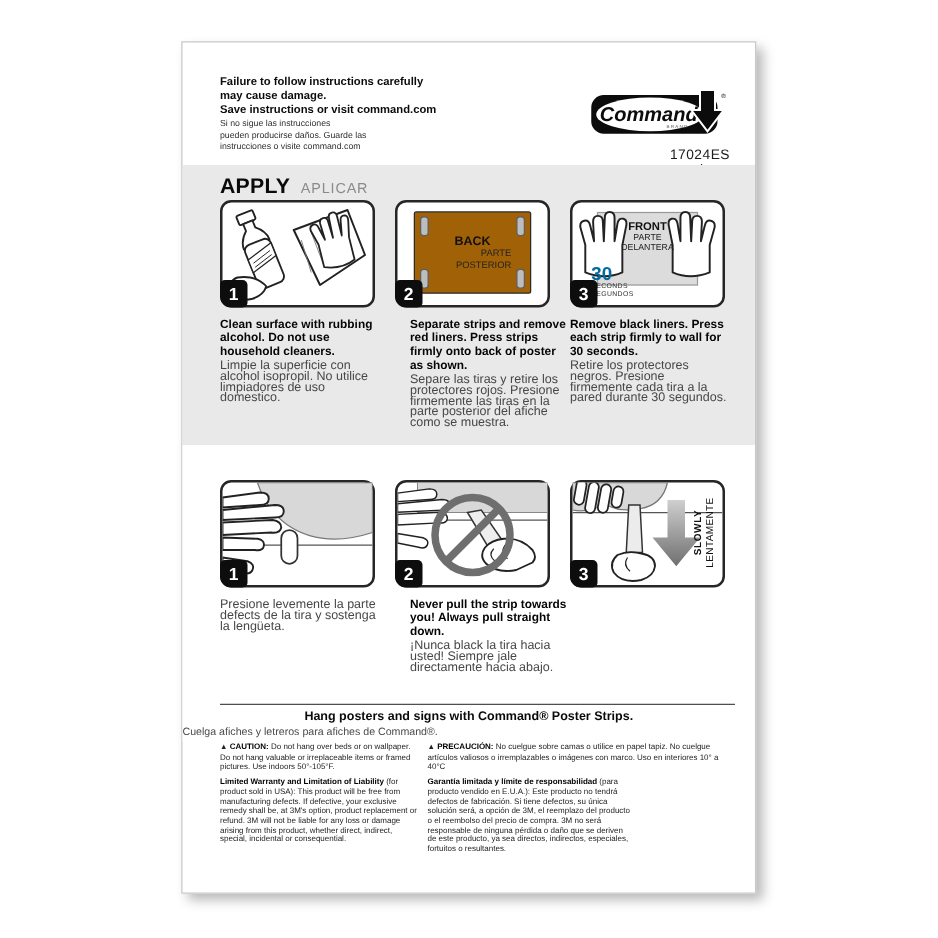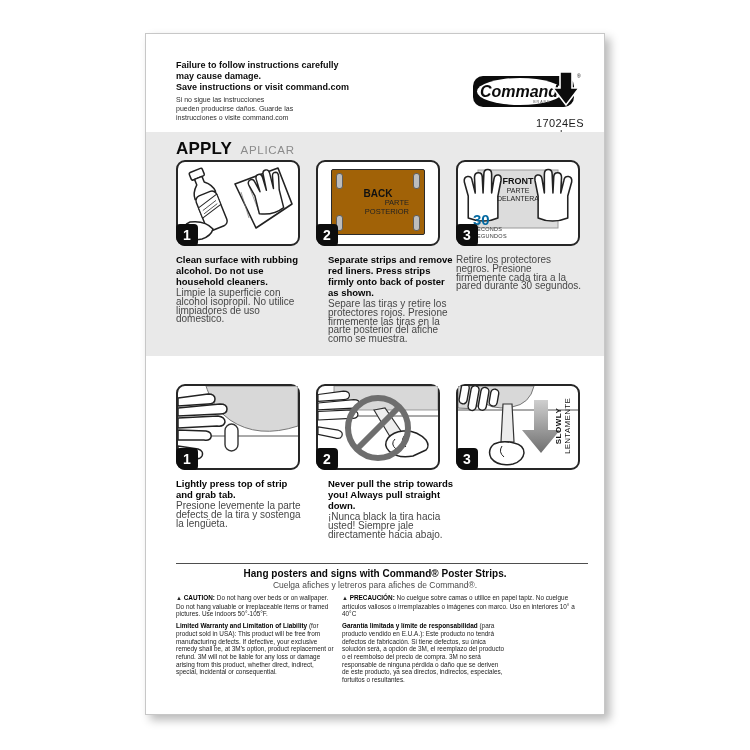--- a/index.html
+++ b/index.html
@@ -55,21 +55,21 @@
   .thirty .n { font-size:15px; font-weight:bold; color:#0369a1; line-height:12px; }
   .thirty .w { font-size:5.5px; line-height:6.3px; color:#333; letter-spacing:0.3px; }
 
   .vlabel { position:absolute; left:68px; top:31px; width:74px; text-align:center; transform:rotate(-90deg); }
   .vlabel .l1 { font-size:8px; font-weight:bold; letter-spacing:0.5px; color:#111; line-height:9px; }
   .vlabel .l2 { font-size:8px; letter-spacing:0.3px; color:#111; line-height:9px; }
 
   
   .divider { position:absolute; left:30px; top:529px; width:412px; border-top:1.5px solid #4e4e4e; }
   .foot-head    { position:absolute; top:534px; left:0; right:0; text-align:center; font-size:10px; font-weight:bold; color:#0a0a0a; }
-  .foot-head-es { position:absolute; top:546px; left:0; right:0; text-align:center; font-size:8.5px; color:#4a4a4a; }
+  .foot-head-es { position:absolute; top:546px; left:0; right:0; text-align:left; font-size:8.5px; color:#4a4a4a; }
   .fineprint { position:absolute; top:560px; font-size:6.4px; line-height:7.7px; color:#222; }
   .fineprint.left  { left:30px;  width:158px; }
   .fineprint.right { left:196px; width:244px; }
   .fineprint b { color:#000; }
   .fineprint .para { margin-bottom:4px; }
   .fineprint .narrow { width:164px; }
   .wtri { font-size:6px; }
 </style>
 </head>
 <body>
@@ -165,20 +165,21 @@
 
     <div class="stext c1">
       <div class="en">Clean surface with rubbing alcohol. Do not use household cleaners.</div>
       <div class="es">Limpie la superficie con alcohol isopropil. No utilice limpiadores de uso domestico.</div>
     </div>
     <div class="stext c2">
       <div class="en">Separate strips and remove red liners. Press strips firmly onto back of poster as shown.</div>
       <div class="es">Separe las tiras y retire los protectores rojos. Presione firmemente las tiras en la parte posterior del afiche como se muestra.</div>
     </div>
     <div class="stext c3">
+      <div class="en">Remove black liners. Press each strip firmly to wall for 30 seconds.</div>
       <div class="es">Retire los protectores negros. Presione firmemente cada tira a la pared durante 30 segundos.</div>
     </div>
   </div>
 
   <div class="band remove">
 
     <div class="card c1">
       <svg viewBox="0 0 120 82">
         <line x1="0" y1="50" x2="120" y2="50" stroke="#555" stroke-width="1"></line>
         <path d="M28,0 L120,0 L120,40 Q80,53 52,34 Q37,23 31,8 Q29,3 28,0 Z" fill="#d8d8d8" stroke="#777" stroke-width="1"></path>
@@ -239,21 +240,20 @@
         <polygon points="76,14 90,14 90,44 102,44 83,67 64,44 76,44" fill="url(#agrad)"></polygon>
       </svg>
       <div class="vlabel">
         <div class="l1">SLOWLY</div>
         <div class="l2">LENTAMENTE</div>
       </div>
       <div class="badge">3</div>
     </div>
 
     <div class="stext c1">
-      <div class="en">Lightly press top of strip and grab tab.</div>
       <div class="es">Presione levemente la parte defects de la tira y sostenga la lengüeta.</div>
     </div>
     <div class="stext c2">
       <div class="en">Never pull the strip towards you! Always pull straight down.</div>
       <div class="es">¡Nunca black la tira hacia usted! Siempre jale directamente hacia abajo.</div>
     </div>
   </div>
 
   <div class="divider"></div>
   <div class="foot-head">Hang posters and signs with Command® Poster Strips.</div>

